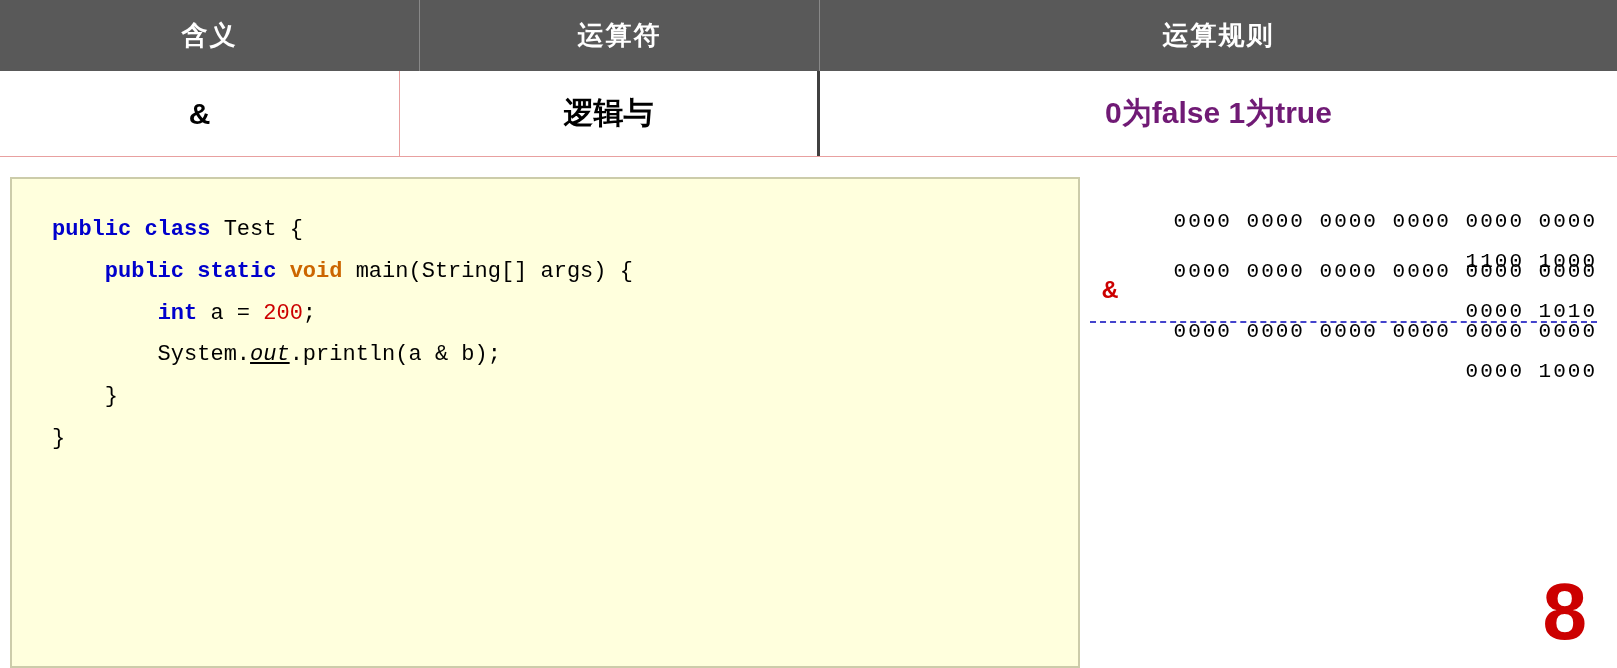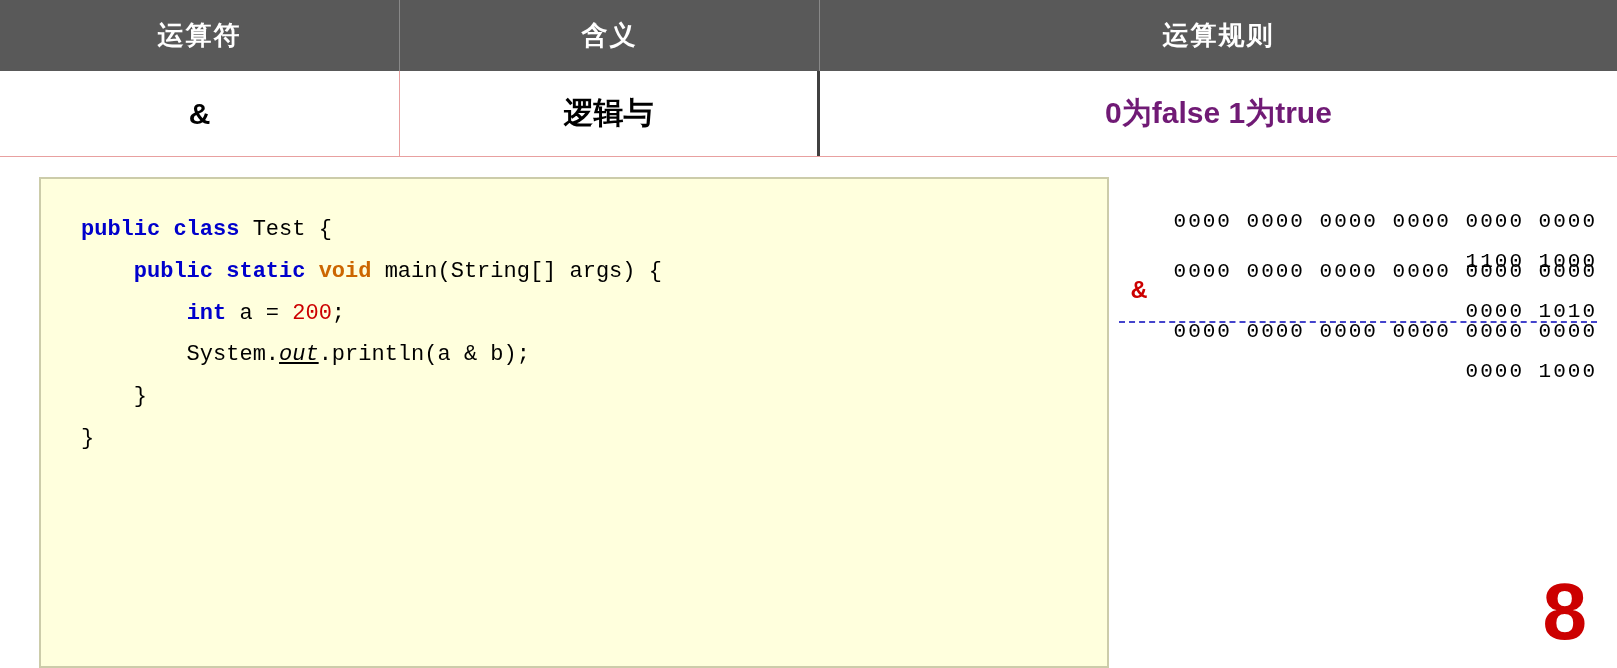--- a/index.html
+++ b/index.html
@@ -63,21 +63,20 @@
 
     .data-col-operator { width: 400px; border-right: 1px solid #e8a0a0; color: #000; }
     .data-col-meaning  { width: 420px; border-right: 3px solid #404040; color: #000; }
     .data-col-rule     { flex: 1; color: #701a75; }
 
     
     .main-content {
       display: flex;
       flex: 1;
       padding: 20px 0 0 0;
-      margin-left: 29px;
     }
 
     
     .code-box {
       width: 1070px;
       min-height: 370px;
       background: #ffffdd;
       border: 2px solid #ccccaa;
       margin-left: 10px;
       padding: 30px 40px;
@@ -150,22 +149,22 @@
       color: #cc0000;
     }
   </style>
 </head>
 <body>
 
 <div class="page-container">
 
   <div class="table-section">
     <div class="table-header-row">
+      <div class="table-header-cell col-meaning">含义</div>
       <div class="table-header-cell col-operator">运算符</div>
-      <div class="table-header-cell col-meaning">含义</div>
       <div class="table-header-cell col-rule">运算规则</div>
     </div>
     <div class="table-data-row">
       <div class="table-data-cell data-col-operator">&amp;</div>
       <div class="table-data-cell data-col-meaning">逻辑与</div>
       <div class="table-data-cell data-col-rule">0为false 1为true</div>
     </div>
   </div>
 
   <div class="main-content">

